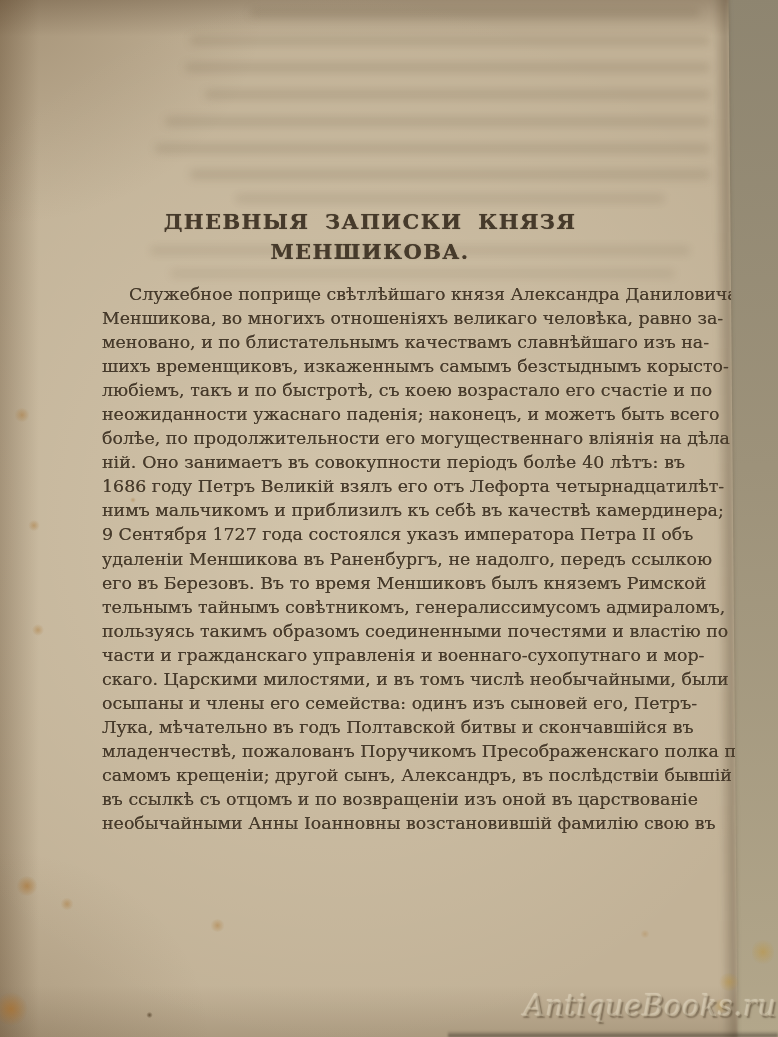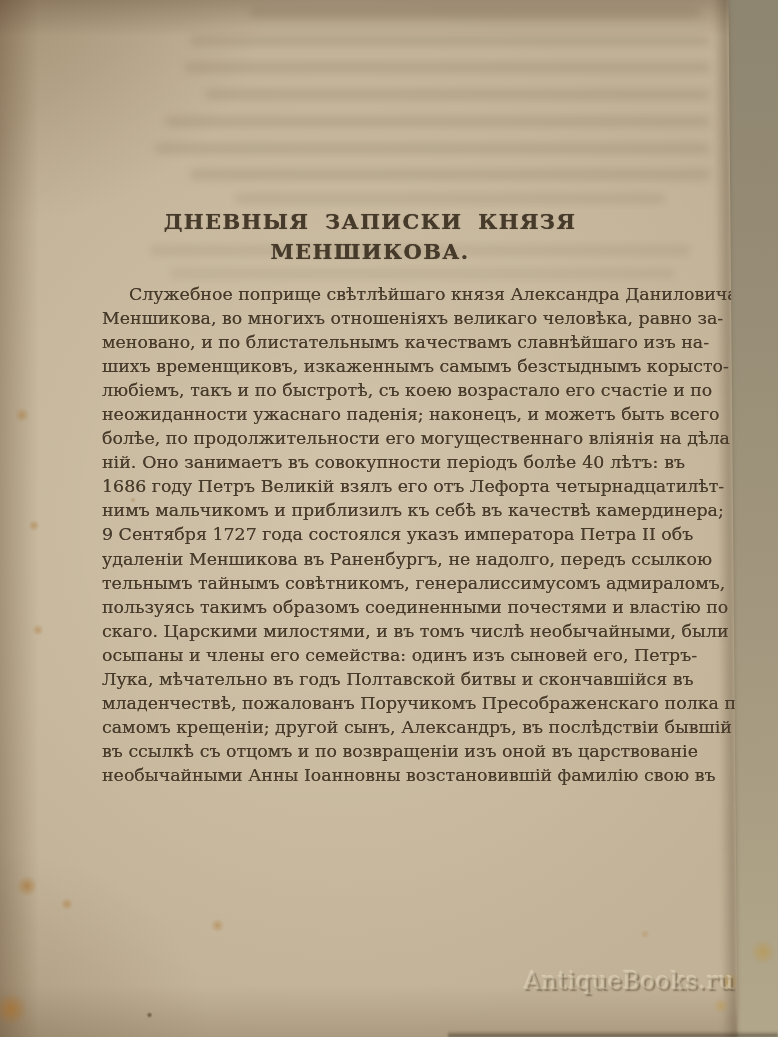--- a/index.html
+++ b/index.html
@@ -59,24 +59,25 @@
     background:linear-gradient(90deg, rgba(76,61,42,0) 0%, rgba(76,61,42,0.38) 100%);
     filter:blur(2px);
   }
   
   .spots b{
     position:absolute;display:block;border-radius:50%;
     background:radial-gradient(circle, rgba(168,113,43,0.42) 0%, rgba(168,113,43,0) 70%);
     filter:blur(0.6px);
   }
   .watermark{
-    position:absolute;left:524px;top:967px;
-    font-size:24px;letter-spacing:0.5px;
+    position:absolute;left:524px;top:989px;
+    font-size:29px;letter-spacing:0.5px;
     color:rgba(210,197,170,0.48);
     text-shadow:1.5px 2px 1.5px rgba(76,60,40,0.5), -1px -1px 1px rgba(255,250,233,0.38);
+    font-style:italic;
   }
   .bottom-edge{
     position:absolute;right:0;bottom:0;width:330px;height:6px;
     background:linear-gradient(0deg, rgba(42,35,26,0.55) 0%, rgba(42,35,26,0) 100%);
     filter:blur(1px);
   }
 </style>
 </head>
 <body>
 
@@ -103,22 +104,24 @@
       <p class="body-line">меновано, и по блистательнымъ качествамъ славнѣйшаго изъ на-</p>
       <p class="body-line">шихъ временщиковъ, изкаженнымъ самымъ безстыднымъ корысто-</p>
       <p class="body-line">любіемъ, такъ и по быстротѣ, съ коею возрастало его счастіе и по</p>
       <p class="body-line">неожиданности ужаснаго паденія; наконецъ, и можетъ быть всего</p>
       <p class="body-line">болѣе, по продолжительности его могущественнаго вліянія на дѣла</p>
       <p class="body-line">ній. Оно занимаетъ въ совокупности періодъ болѣе 40 лѣтъ: въ</p>
       <p class="body-line">1686 году Петръ Великій взялъ его отъ Лефорта четырнадцатилѣт-</p>
       <p class="body-line">нимъ мальчикомъ и приблизилъ къ себѣ въ качествѣ камердинера;</p>
       <p class="body-line">9 Сентября 1727 года состоялся указъ императора Петра II объ</p>
       <p class="body-line">удаленіи Меншикова въ Раненбургъ, не надолго, передъ ссылкою</p>
+      <p class="body-line">его въ Березовъ. Въ то время Меншиковъ былъ княземъ Римской</p>
       <p class="body-line">тельнымъ тайнымъ совѣтникомъ, генералиссимусомъ адмираломъ,</p>
       <p class="body-line">пользуясь такимъ образомъ соединенными почестями и властію по</p>
+      <p class="body-line">части и гражданскаго управленія и военнаго-сухопутнаго и мор-</p>
       <p class="body-line">скаго. Царскими милостями, и въ томъ числѣ необычайными, были</p>
       <p class="body-line">осыпаны и члены его семейства: одинъ изъ сыновей его, Петръ-</p>
       <p class="body-line">Лука, мѣчательно въ годъ Полтавской битвы и скончавшійся въ</p>
       <p class="body-line">младенчествѣ, пожалованъ Поручикомъ Пресображенскаго полка при</p>
       <p class="body-line">самомъ крещеніи; другой сынъ, Александръ, въ послѣдствіи бывшій</p>
       <p class="body-line">въ ссылкѣ съ отцомъ и по возвращеніи изъ оной въ царствованіе</p>
       <p class="body-line">необычайными Анны Іоанновны возстановившій фамилію свою въ</p>
     </div>
 
   <div class="fold"></div>

